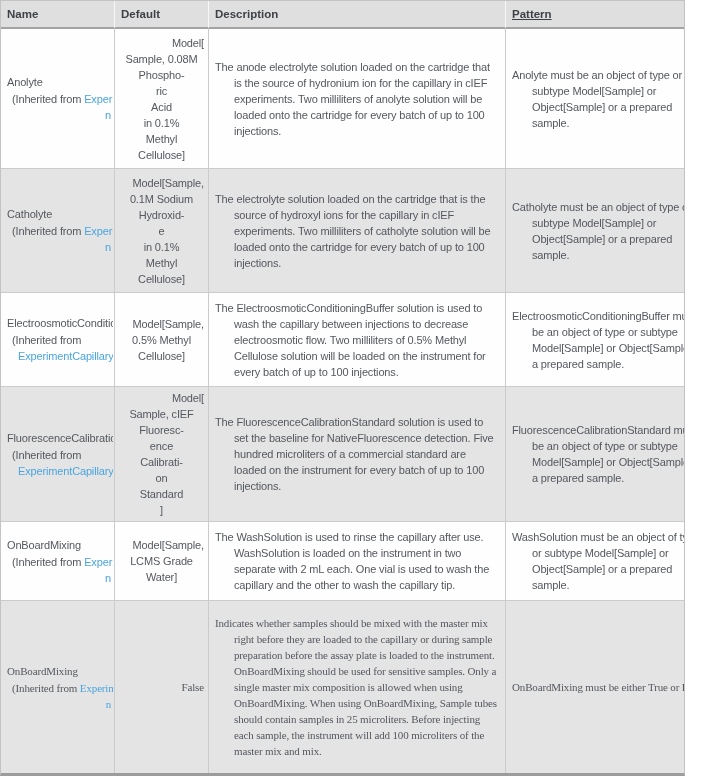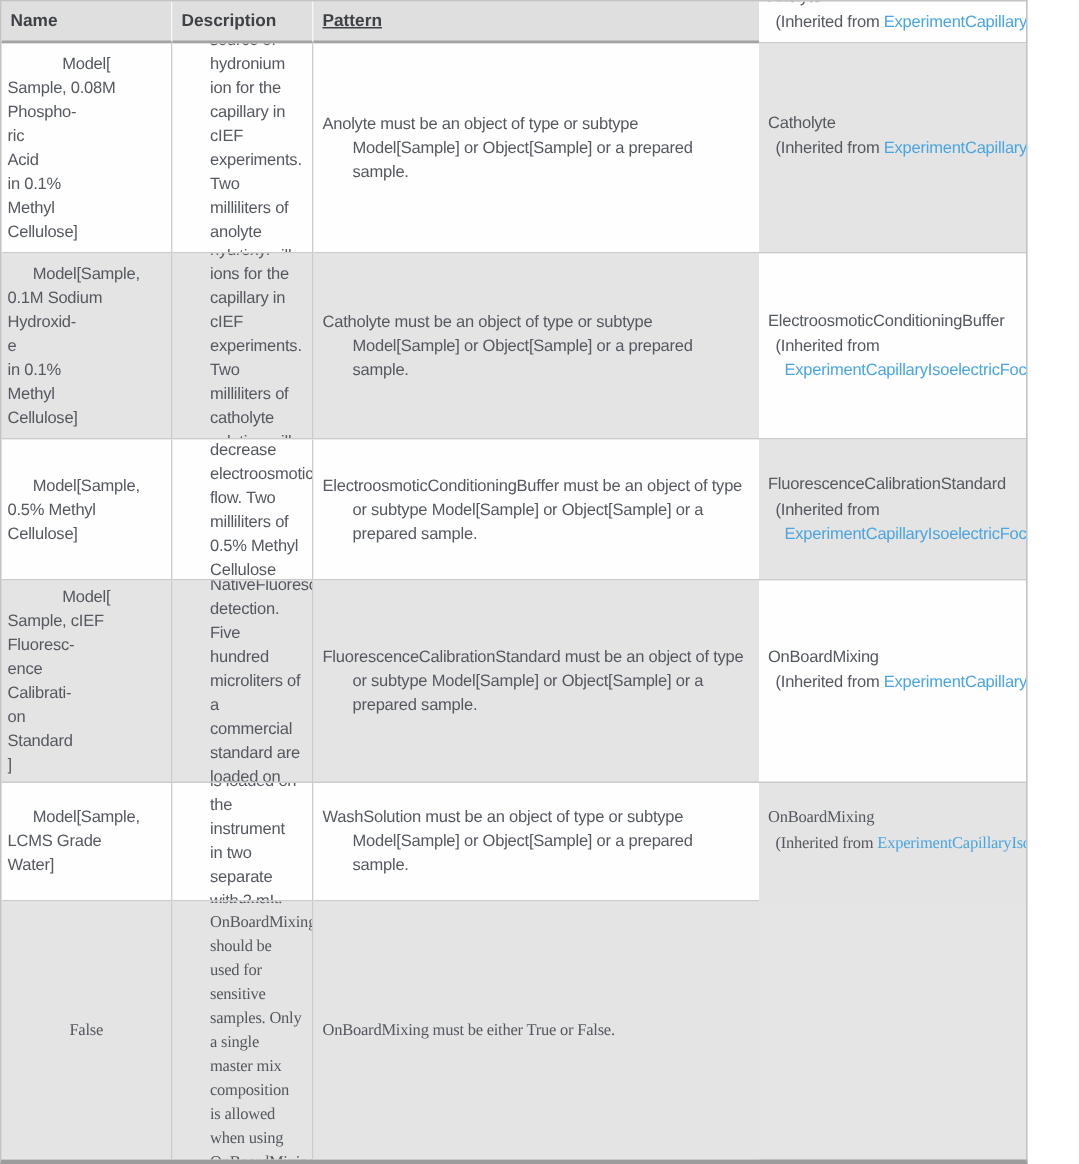--- a/index.html
+++ b/index.html
@@ -47,41 +47,42 @@
   .name-inner{ width:100%; padding-left:6px; padding-right:1px; }
   .clip{ white-space:nowrap; overflow:hidden; }
   .opt-name{ color:#54585f; }
   .inh{ padding-left:5px; margin-top:1px; }
   .inh-sub{ padding-left:6px; }
   .inh-tail{ text-align:right; padding-right:2px; }
   .link{ color:#4aa5e0; }
 
   
   .default-lines{ width:100%; padding:0 4px; }
-  .default-lines .dl{ white-space:nowrap; overflow:hidden; }
-  .default-lines .dl:first-child{ text-align:center; }
+  .default-lines .dl{ text-align:center; white-space:nowrap; overflow:hidden; }
+  .default-lines .dl:first-child{ text-align:right; }
 
   
   .para-wrap{ width:100%; }
   .para{
     margin:0;
     padding-left:25px; padding-right:7px;
     text-indent:-19px;
   }
   .pat{
     padding-left:26px; padding-right:9px;
     text-indent:-20px;
   }
 </style>
 </head>
 <body>
 
 <div class="doc-table">
 
   <div class="hcell">Name</div>
+  <div class="hcell">Default</div>
   <div class="hcell">Description</div>
   <div class="hcell last-col">Pattern</div>
 
   <div class="cell bg-white">
     <div class="name-inner">
       <div class="opt-name clip">Anolyte</div>
       <div class="inh">
         <div class="inh-line clip"><span>(Inherited from </span><span class="link">ExperimentCapillaryIsoelectricFocusing)</span></div>
         <div class="inh-tail"><span class="link">n</span></div>
       </div>

